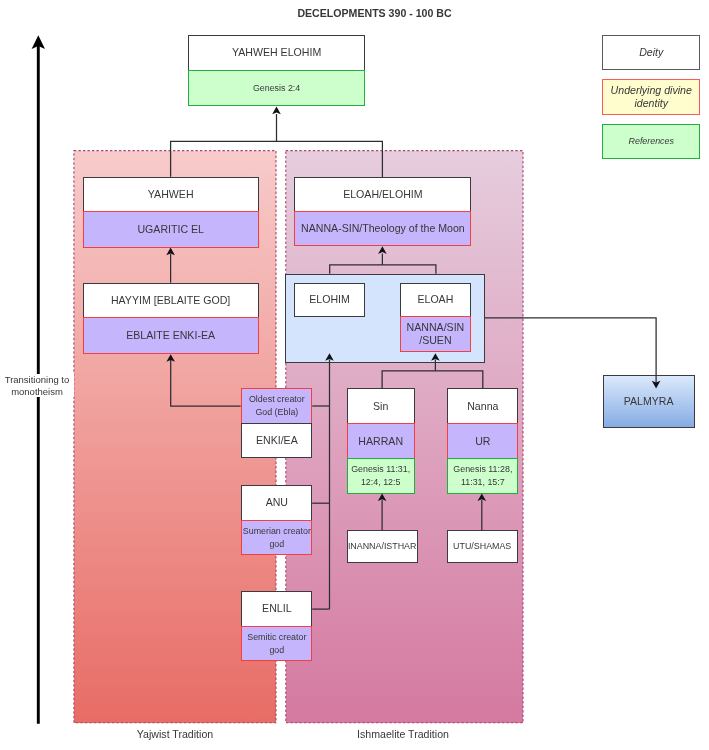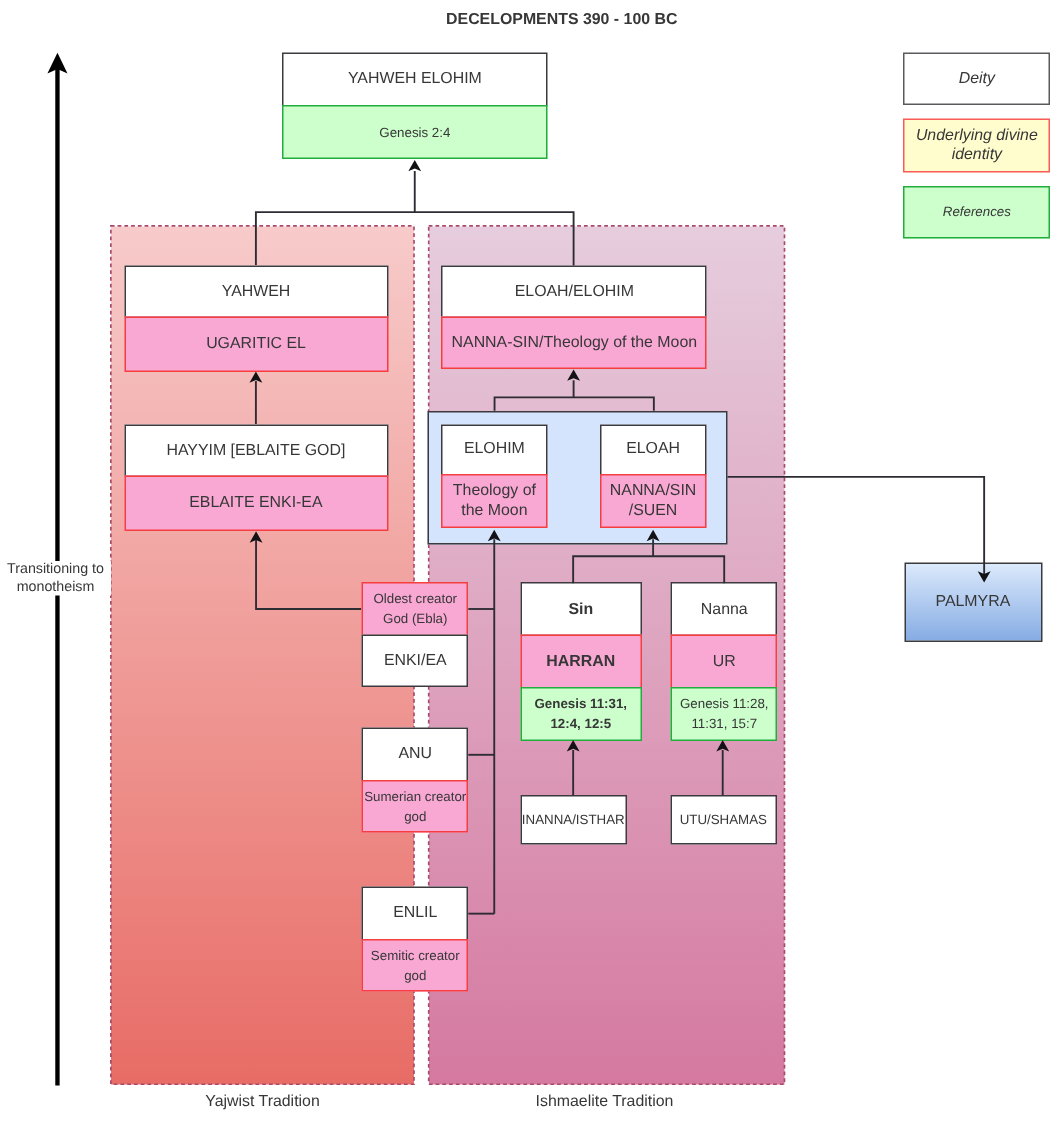--- a/index.html
+++ b/index.html
@@ -9,21 +9,21 @@
   .abs{position:absolute;box-sizing:border-box;}
 
   .panel{background-origin:border-box;background-clip:border-box;}
   .panel-yahwist{background:linear-gradient(180deg,#f7cbca 0%,#e86c66 100%);}
   .panel-ishmaelite{background:linear-gradient(180deg,#e6cdde 0%,#d579a0 100%);}
 
   .node{display:flex;flex-direction:column;z-index:3;border-radius:13px;}
   .cell{display:flex;align-items:center;justify-content:center;text-align:center;
         box-sizing:border-box;overflow:visible;}
   .cell-deity{background:#fff;border:1px solid #3b3a3f;}
-  .cell-identity{background:#f9a8d4;border:1.15px solid #f73e3e;}
+  .cell-identity{background:#c4b5fd;border:1.15px solid #f73e3e;}
   .cell-references{background:#ccffcc;border:1.2px solid #22ad3c;}
   .node .cell + .cell{margin-top:-1px;}
   .cell-identity + .cell-references{border-top-color:#22ad3c;}
 
   .lines{width:100%;text-align:center;white-space:nowrap;}
   .lines div{white-space:pre;}
   .f11{font-size:10.6px;line-height:13.2px;}
   .f95{font-size:9.5px;line-height:11.6px;}
   .f9{font-size:8.9px;line-height:13.0px;}
 
@@ -136,26 +136,20 @@
           <div>NANNA-SIN/Theology of the Moon</div>
         </div>
    </div>
   </div>
   <div class="abs node" style="left:293.9px;top:282.6px;width:71.4px;">
    <div class="cell cell-deity" style="height:34.7px;">
     <div class="lines f11">
           <div>ELOHIM</div>
         </div>
    </div>
-   <div class="cell cell-identity" style="height:35.9px;">
-    <div class="lines f11">
-          <div>Theology of</div>
-          <div>the Moon</div>
-        </div>
-   </div>
   </div>
   <div class="abs node" style="left:399.9px;top:282.6px;width:71.0px;">
    <div class="cell cell-deity" style="height:34.7px;">
     <div class="lines f11">
           <div>ELOAH</div>
         </div>
    </div>
    <div class="cell cell-identity" style="height:35.9px;">
     <div class="lines f11">
           <div>NANNA/SIN</div>
@@ -195,21 +189,21 @@
           <div>ENLIL</div>
         </div>
    </div>
    <div class="cell cell-identity" style="height:35.4px;">
     <div class="lines f9">
           <div>Semitic creator</div>
           <div>god</div>
         </div>
    </div>
   </div>
-  <div class="abs node" style="left:346.7px;top:388.3px;width:81px;font-weight:bold;">
+  <div class="abs node" style="left:346.7px;top:388.3px;width:68px;">
    <div class="cell cell-deity" style="height:36.1px;">
     <div class="lines f11">
           <div>Sin</div>
         </div>
    </div>
    <div class="cell cell-identity" style="height:36.0px;">
     <div class="lines f11">
           <div>HARRAN</div>
         </div>
    </div>

